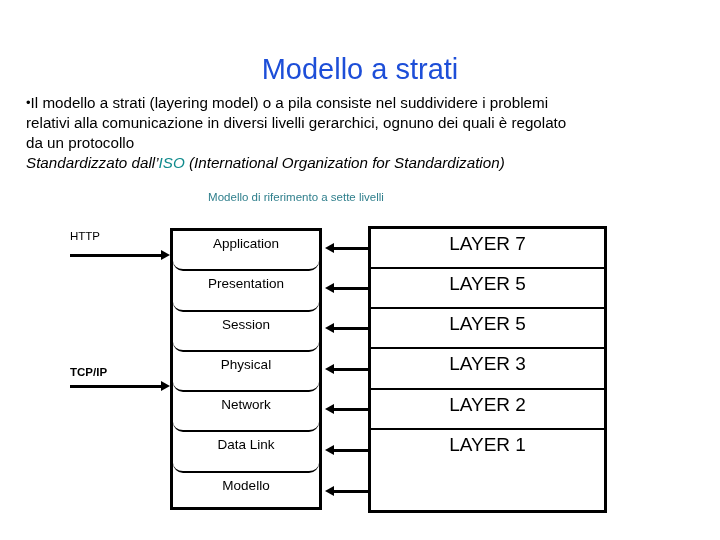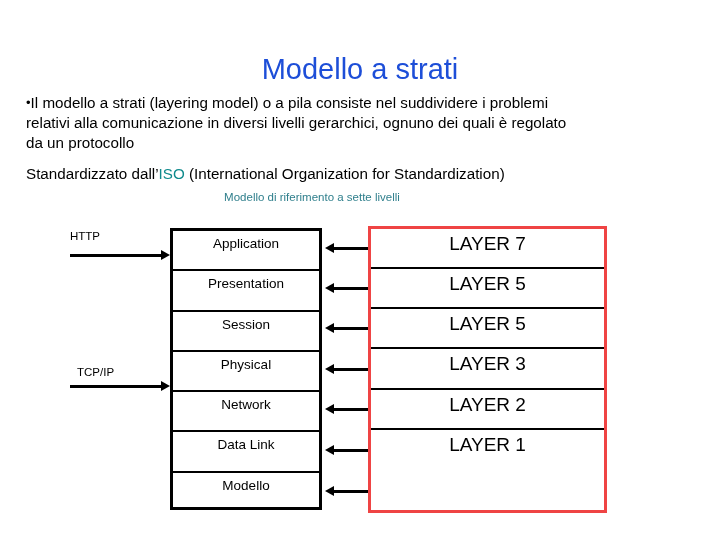--- a/index.html
+++ b/index.html
@@ -47,21 +47,21 @@
     font-size: 13px;
     vertical-align: 1px;
   }
   .iso-highlight {
     color: #0f8a8c;
   }
 
   
   #subtitle {
     position: absolute;
-    left: 16px;
+    left: 0;
     top: 190px;
     width: 592px;
     text-align: center;
     font-size: 11.5px;
     line-height: 14px;
     color: #2f7f8c;
   }
 
   
   #diagram {
@@ -81,20 +81,21 @@
     height: 282px;
     border: 3px solid #000000;
     box-sizing: border-box;
     background: #ffffff;
   }
   #osi-stack .stack-row {
     height: 40.28571px;
     box-sizing: border-box;
     border-bottom: 2px solid #000000;
     position: relative;
+    border-radius: 10px;
   }
   #osi-stack .stack-row:last-child {
     border-bottom: none;
   }
   #osi-stack .row-label {
     position: absolute;
     left: 0;
     right: 0;
     top: 5px;
     text-align: center;
@@ -104,21 +105,21 @@
     white-space: nowrap;
   }
 
   
   #layer-stack {
     position: absolute;
     left: 368px;
     top: 226px;
     width: 239px;
     height: 287px;
-    border: 3px solid #ef4444;
+    border: 3px solid #000000;
     box-sizing: border-box;
     background: #ffffff;
   }
   #layer-stack .stack-row {
     height: 40.14285px;
     box-sizing: border-box;
     border-bottom: 2px solid #000000;
     position: relative;
   }
   #layer-stack .stack-row:last-child {
@@ -193,32 +194,32 @@
     text-align: left;
     font-size: 11.5px;
     line-height: 14px;
     color: #000000;
     white-space: nowrap;
   }
 
   #http-arrow      { left: 70px; top: 250px; }
   #http-caption    { left: 70px; top: 229px; }
   #tcpip-arrow     { left: 70px; top: 381px; }
-  #tcpip-caption   { left: 77px; top: 365px; }
+  #tcpip-caption   { left: 70px; top: 365px; font-weight: bold; }
 </style>
 </head>
 <body>
 
 <div id="slide-title">Modello a strati</div>
 
 <div id="body-text">
   <div class="body-line"><span class="bullet-glyph">•</span><span>Il modello a strati (layering model) o a pila consiste nel suddividere i problemi</span></div>
   <div class="body-line">relativi alla comunicazione in diversi livelli gerarchici, ognuno dei quali è regolato</div>
   <div class="body-line">da un protocollo</div>
-  <div class="body-line" style="margin-top:11px;"><span>Standardizzato dall’</span><span class="iso-highlight">ISO</span><span> (International Organization for Standardization)</span></div>
+  <div class="body-line" style="margin-top:0;font-style:italic;"><span>Standardizzato dall’</span><span class="iso-highlight">ISO</span><span> (International Organization for Standardization)</span></div>
 </div>
 
 <div id="subtitle">Modello di riferimento a sette livelli</div>
 
 <div id="diagram">
 
   <div class="arrow-caption" id="http-caption">HTTP</div>
   <div class="input-arrow" id="http-arrow">
     <div class="shaft"></div>
     <div class="head"></div>

